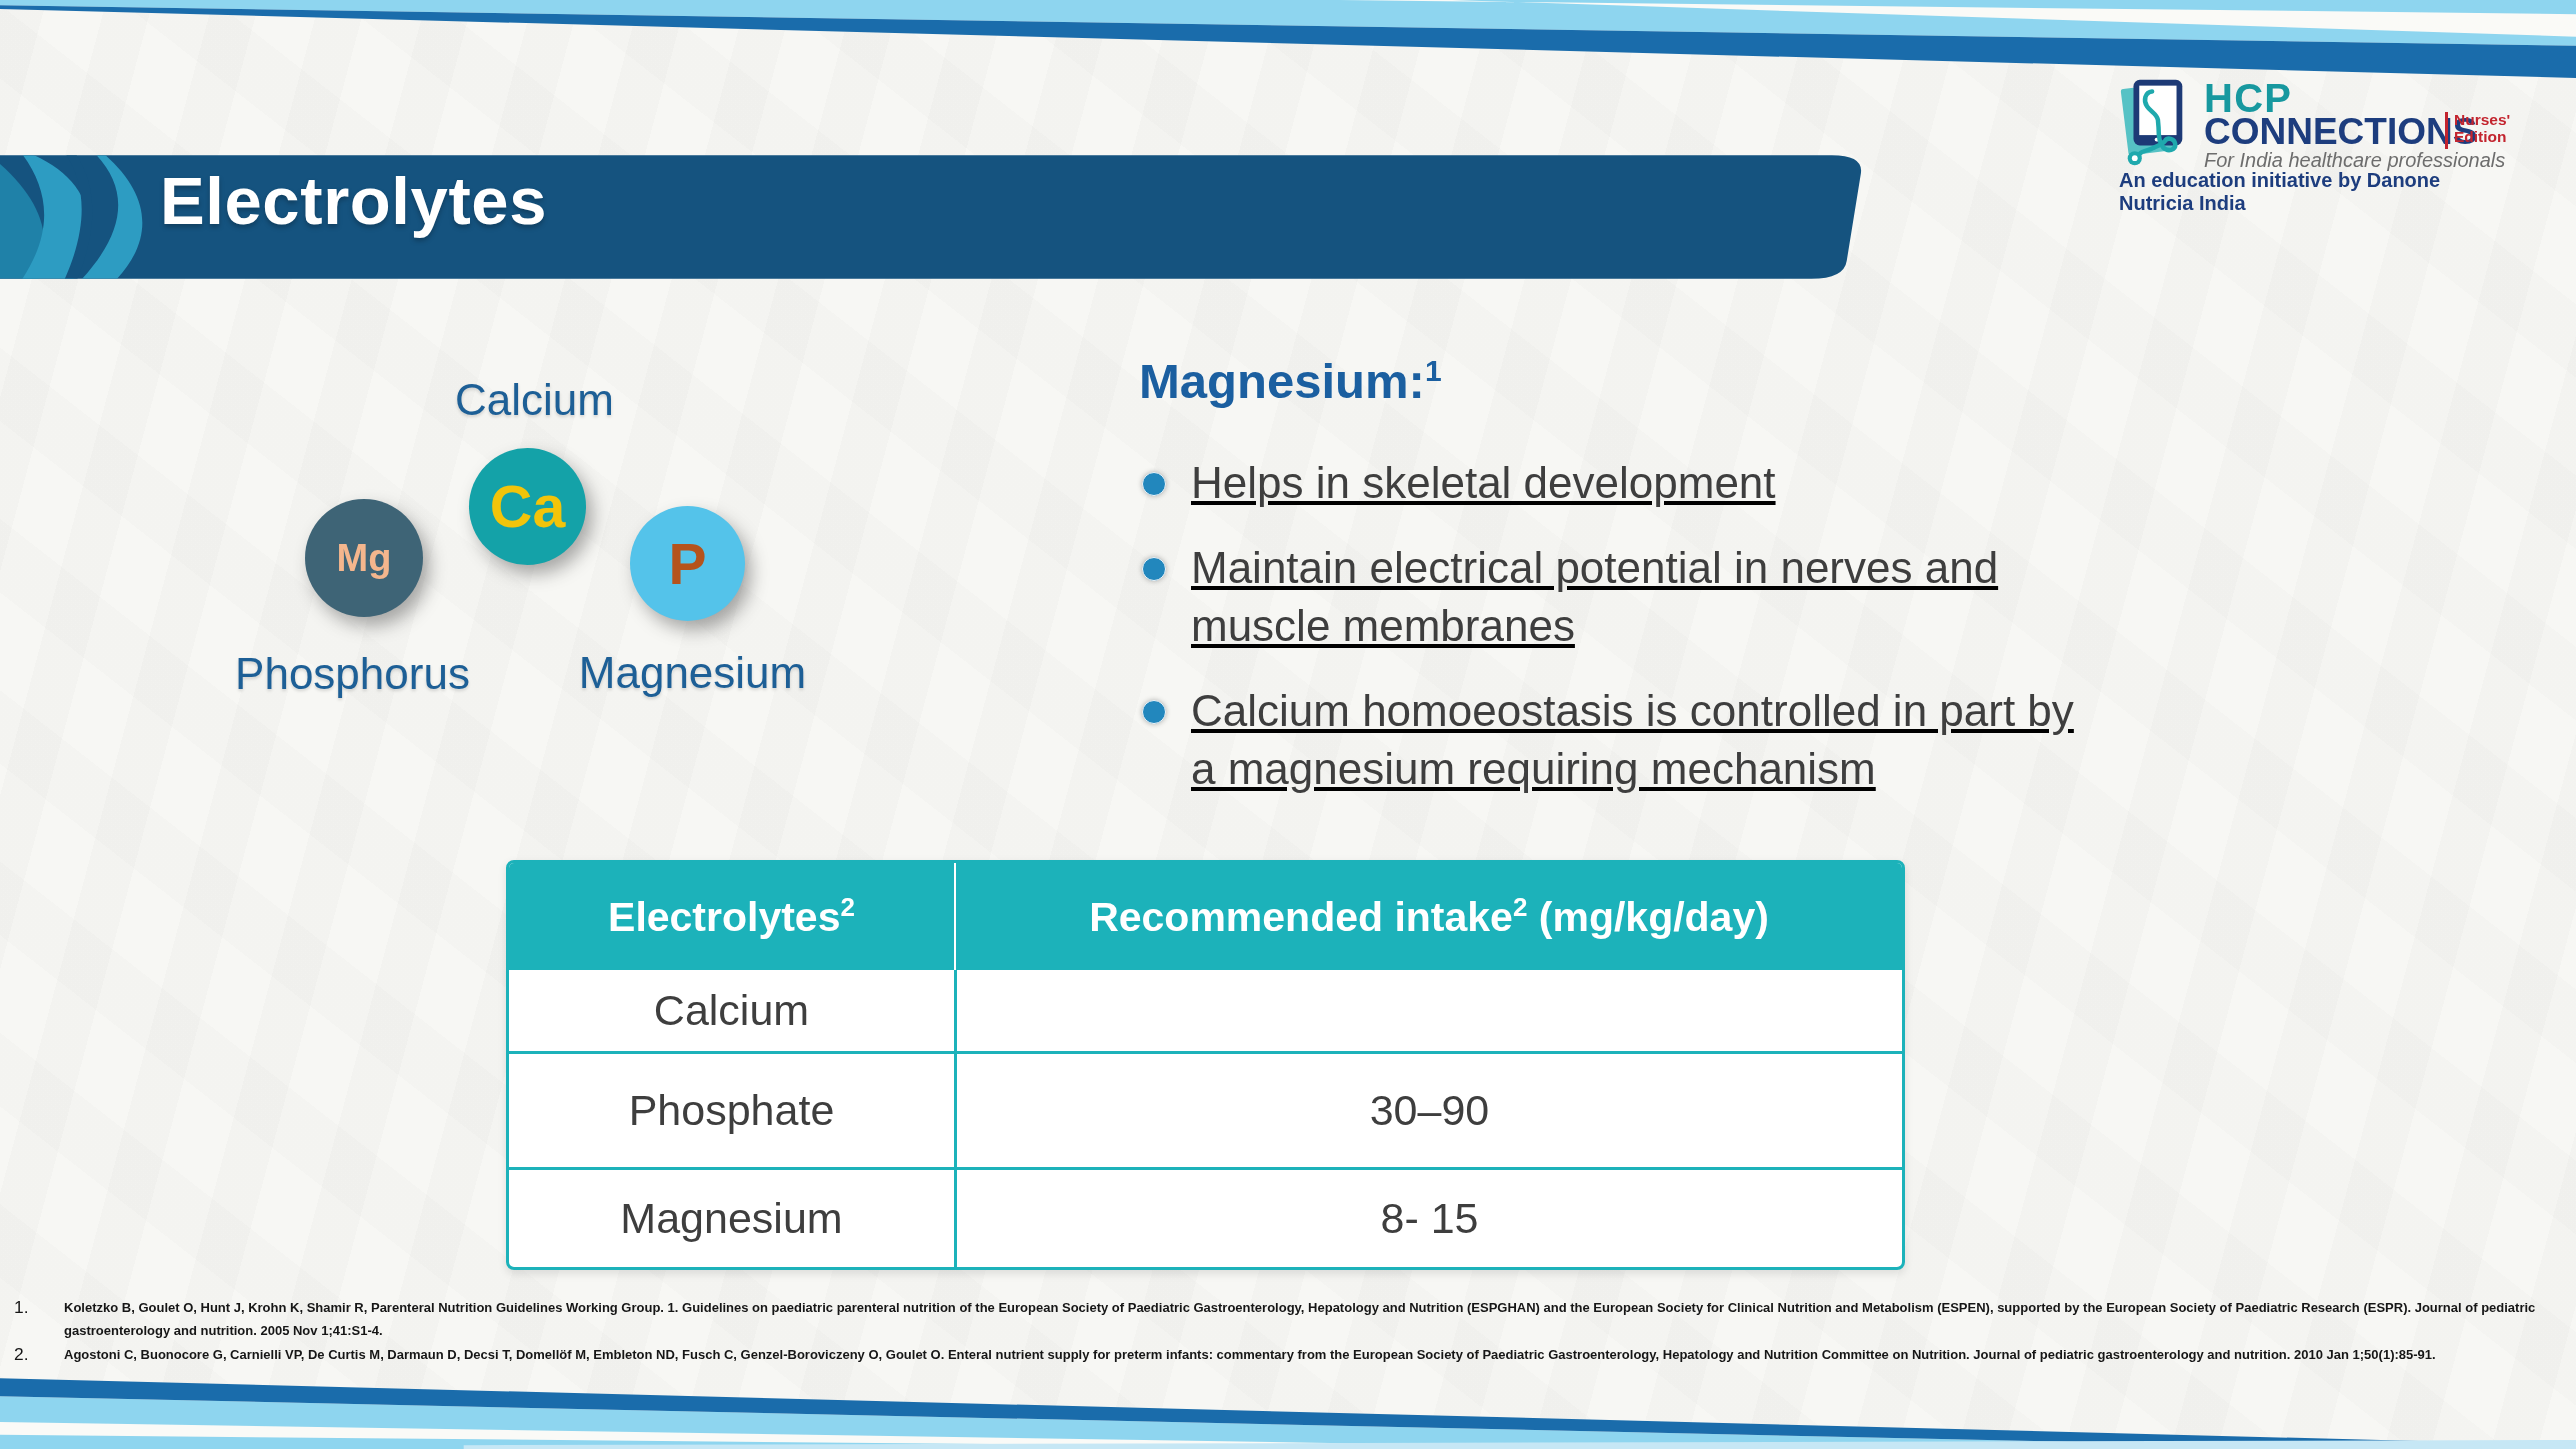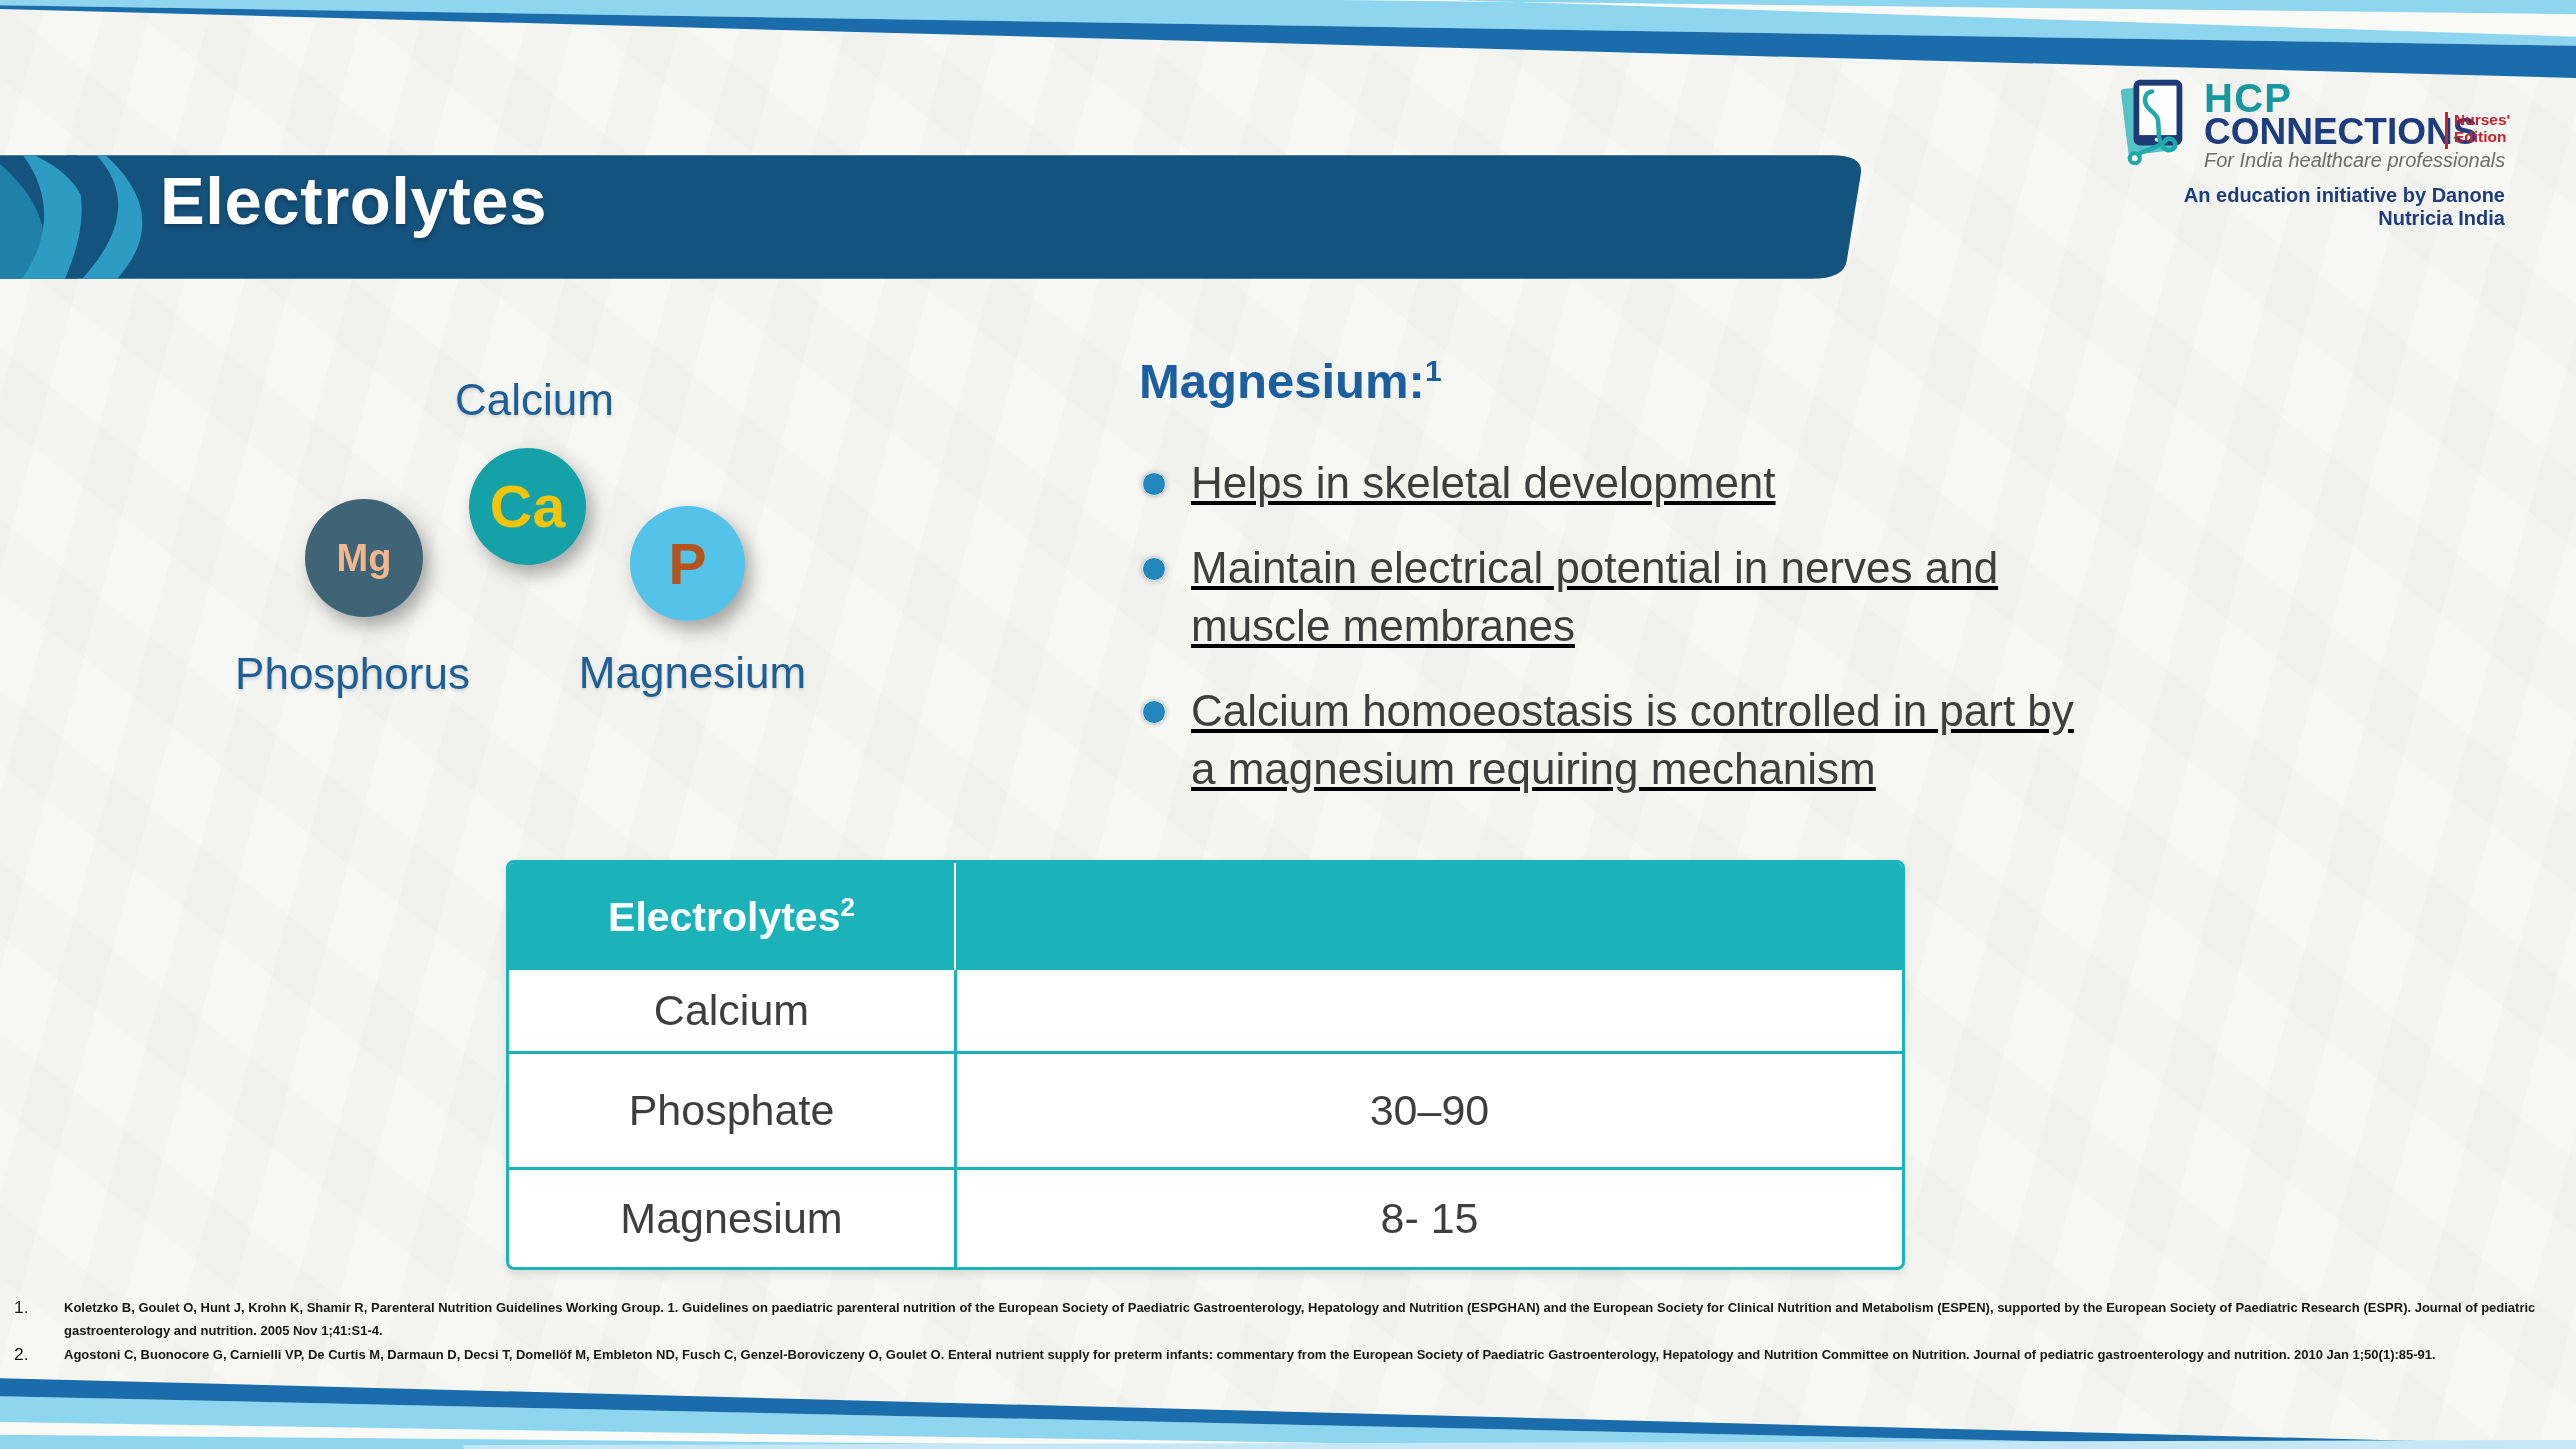--- a/index.html
+++ b/index.html
@@ -23,21 +23,21 @@
   }
 
   
   #logo{left:2119px; top:72px; width:451px; height:129px;}
   #logo-icon{position:absolute; left:0; top:3.9px;}
   #logo-hcp{position:absolute; left:85px; top:3.9px; font-size:40px; font-weight:bold; color:#17989f; letter-spacing:1.3px;}
   #logo-connections{position:absolute; left:85px; top:39px; font-size:37px; font-weight:bold; color:#1d3d7e; letter-spacing:0px;}
   #logo-divider{position:absolute; left:326px; top:40px; width:2.6px; height:37px; background:#c3242e;}
   #logo-nurses{position:absolute; left:335px; top:39px; font-size:15.5px; font-weight:bold; color:#c3242e; line-height:17.4px;}
   #logo-tagline{position:absolute; left:85px; top:77px; font-size:20px; font-style:italic; color:#6d6d6d;}
-  #logo-initiative{position:absolute; left:0px; top:112px; width:386px; text-align:right; font-size:20px; font-weight:bold; color:#1d3d7e;}
+  #logo-initiative{position:absolute; left:0px; top:97px; width:386px; text-align:left; font-size:20px; font-weight:bold; color:#1d3d7e;}
 
   
   .elem{
     position:absolute; border-radius:50%;
     display:flex; align-items:center; justify-content:center;
     box-shadow:6.4px 9px 16.7px rgba(50,50,50,0.40);
     font-weight:bold;
   }
   #circle-mg{left:305px; top:499px; width:118px; height:118px; background:#3e6476; color:#f4b68d; font-size:38px;}
   #circle-ca{left:469px; top:448px; width:117px; height:117px; background:#14a2a8; color:#f2c40a; font-size:59px;}
@@ -166,20 +166,23 @@
       <li><span class="bullet-dot"></span><span>Calcium homoeostasis is controlled in part by
 a magnesium requiring mechanism</span></li>
     </ul>
   </div>
 
   <div class="layer" id="intake-table">
     <div class="trow thead">
       <div class="c1">
         <span><span>Electrolytes</span><sup>2</sup></span>
       </div>
+      <div class="c2">
+        <span><span>Recommended intake</span><sup>2</sup><span> (mg/kg/day)</span></span>
+      </div>
     </div>
     <div class="trow tbody" id="row-0">
       <div class="c1">Calcium</div>
     </div>
     <div class="trow tbody" id="row-1">
       <div class="c1">Phosphate</div>
       <div class="c2">30–90</div>
     </div>
     <div class="trow tbody" id="row-2">
       <div class="c1">Magnesium</div>

